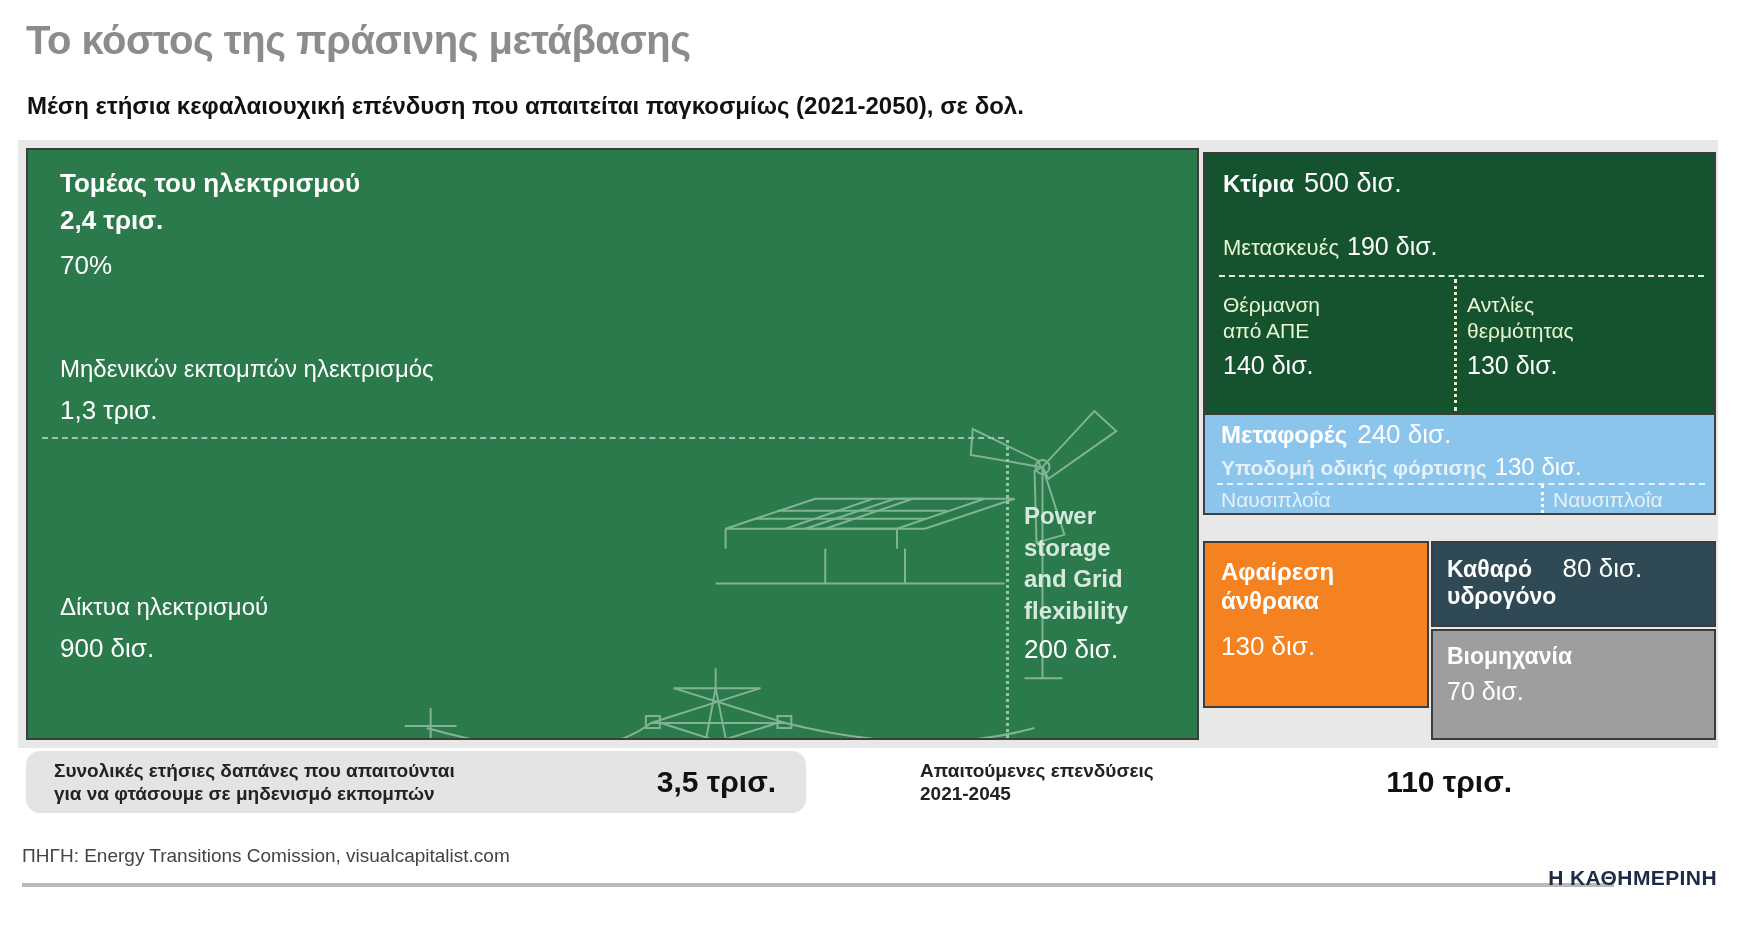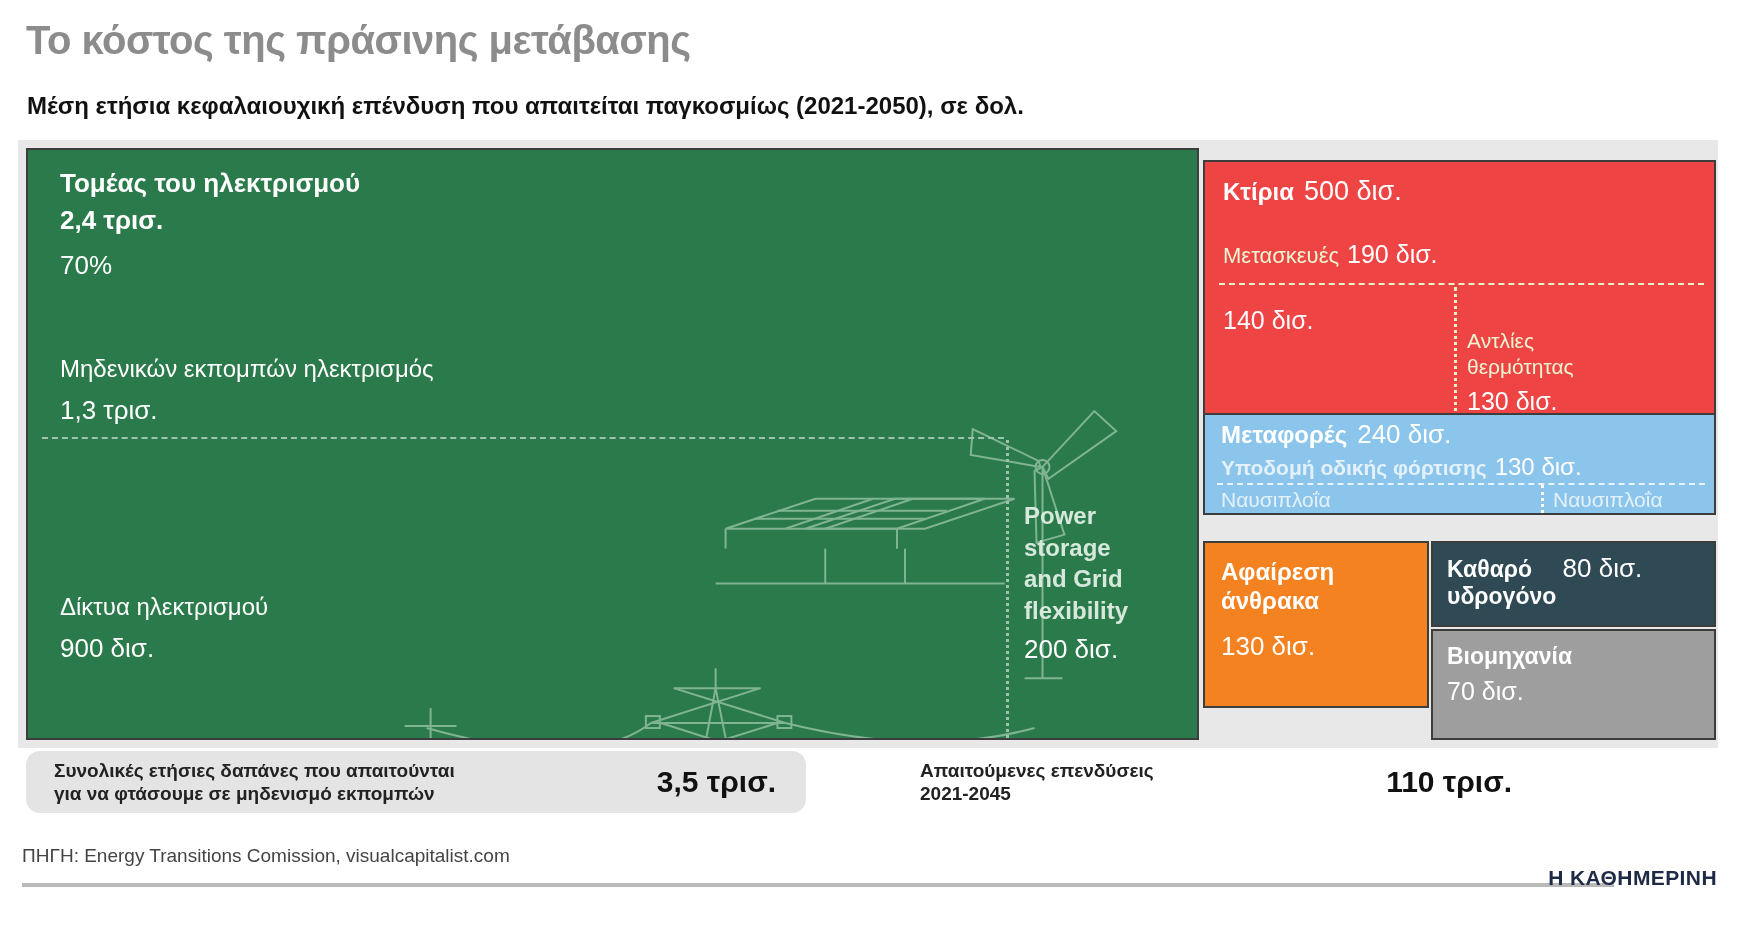--- a/index.html
+++ b/index.html
@@ -68,22 +68,22 @@
   .pstore-val{
     position:absolute; left:996px; top:484px;
     font-size:26px; font-weight:400; color:#ffffff;
   }
 
   
   .art{position:absolute; inset:0; pointer-events:none;}
 
   
   .lime{
-    left:1177px; top:12px; width:513px; height:263px;
-    background:#ef4444; border:2px solid #3d3d3d;
+    left:1177px; top:4px; width:513px; height:263px;
+    background:#14532d; border:2px solid #3d3d3d;
   }
   .bld-h{position:absolute; left:18px; top:14px; white-space:nowrap;}
   .bld-h .n{font-size:24px; font-weight:700; color:#ffffff;}
   .bld-h .v{font-size:27px; font-weight:400; color:#ffffff; margin-left:10px;}
   .retro{position:absolute; left:18px; top:78px; white-space:nowrap;}
   .retro .n{font-size:22px; font-weight:400; color:#eaf5d2;}
   .retro .v{font-size:25px; font-weight:400; color:#ffffff; margin-left:8px;}
   .lime-hdash{
     position:absolute; left:14px; top:121px; width:485px; height:0;
     border-top:2px dashed #e4f2c8;
@@ -267,24 +267,26 @@
       <div class="cell lime">
         <div class="bld-h">
           <span class="n">Κτίρια</span><span class="v">500 δισ.</span>
         </div>
         <div class="retro">
           <span class="n">Μετασκευές</span><span class="v">190 δισ.</span>
         </div>
         <div class="lime-hdash"></div>
         <div class="lime-vdash"></div>
         <div class="sub-l">
+          <div class="n" style="white-space:pre-line;">Θέρμανση
+από ΑΠΕ</div>
           <div class="v">140 δισ.</div>
         </div>
         <div class="sub-r">
-          <div class="n" style="white-space:pre-line;margin-top:28px;">Αντλίες
+          <div class="n" style="white-space:pre-line;">Αντλίες
 θερμότητας</div>
           <div class="v">130 δισ.</div>
         </div>
       </div>
 
       <div class="cell blue">
         <div class="tr-h">
           <span class="n">Μεταφορές</span><span class="v">240 δισ.</span>
         </div>
         <div class="tr-2">

